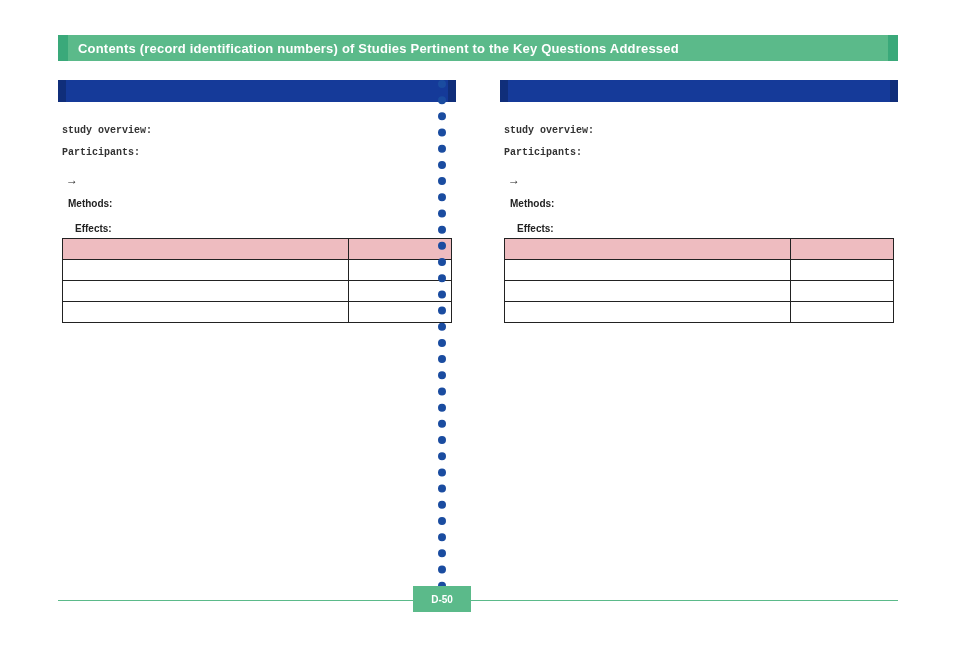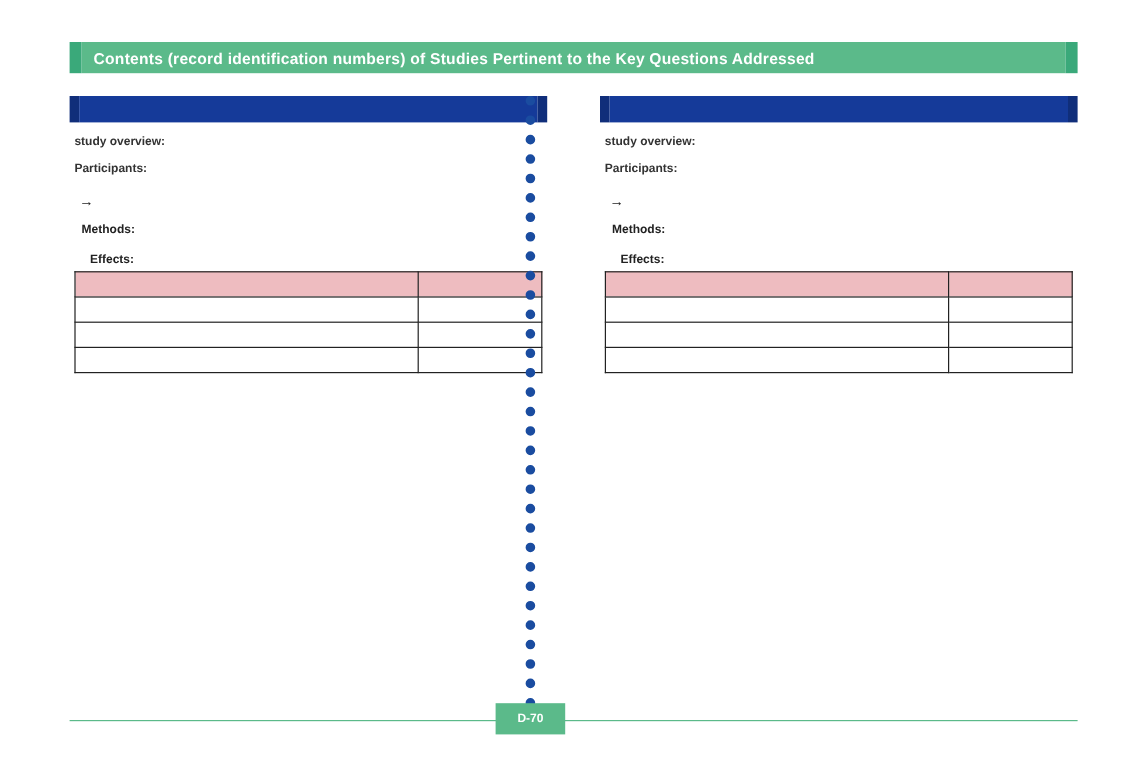--- a/index.html
+++ b/index.html
@@ -101,21 +101,21 @@
   .block {
     margin: 10px 4px 0 4px;
     font-size: 10px;
     line-height: 1.35;
     color: #333;
   }
   .block p { margin: 4px 0; }
   .block .label-line { margin-top: 8px; }
   .block .label-line b { font-weight: 700; }
 
-  .overview { margin-top: 10px; }
+  .overview { margin-top: 22px; font-family: Liberation Mono, monospace; }
 
   .ptype-line {
     margin: 14px 4px 0 4px;
     font-size: 10px;
   }
   .ptype-line .arrow {
     font-size: 12px;
     padding: 0 4px;
   }
 
@@ -317,17 +317,17 @@
 
       <div class="analysis">
         <p><b></b>
           <span></span></p>
       </div>
     </div>
 
   </div>
 
   <div class="footer-rule"></div>
-  <div class="footer-badge">D-70</div>
+  <div class="footer-badge">D-50</div>
   <div class="footer-left"></div>
   <div class="footer-right"></div>
 
 </div>
 
 </body></html>

